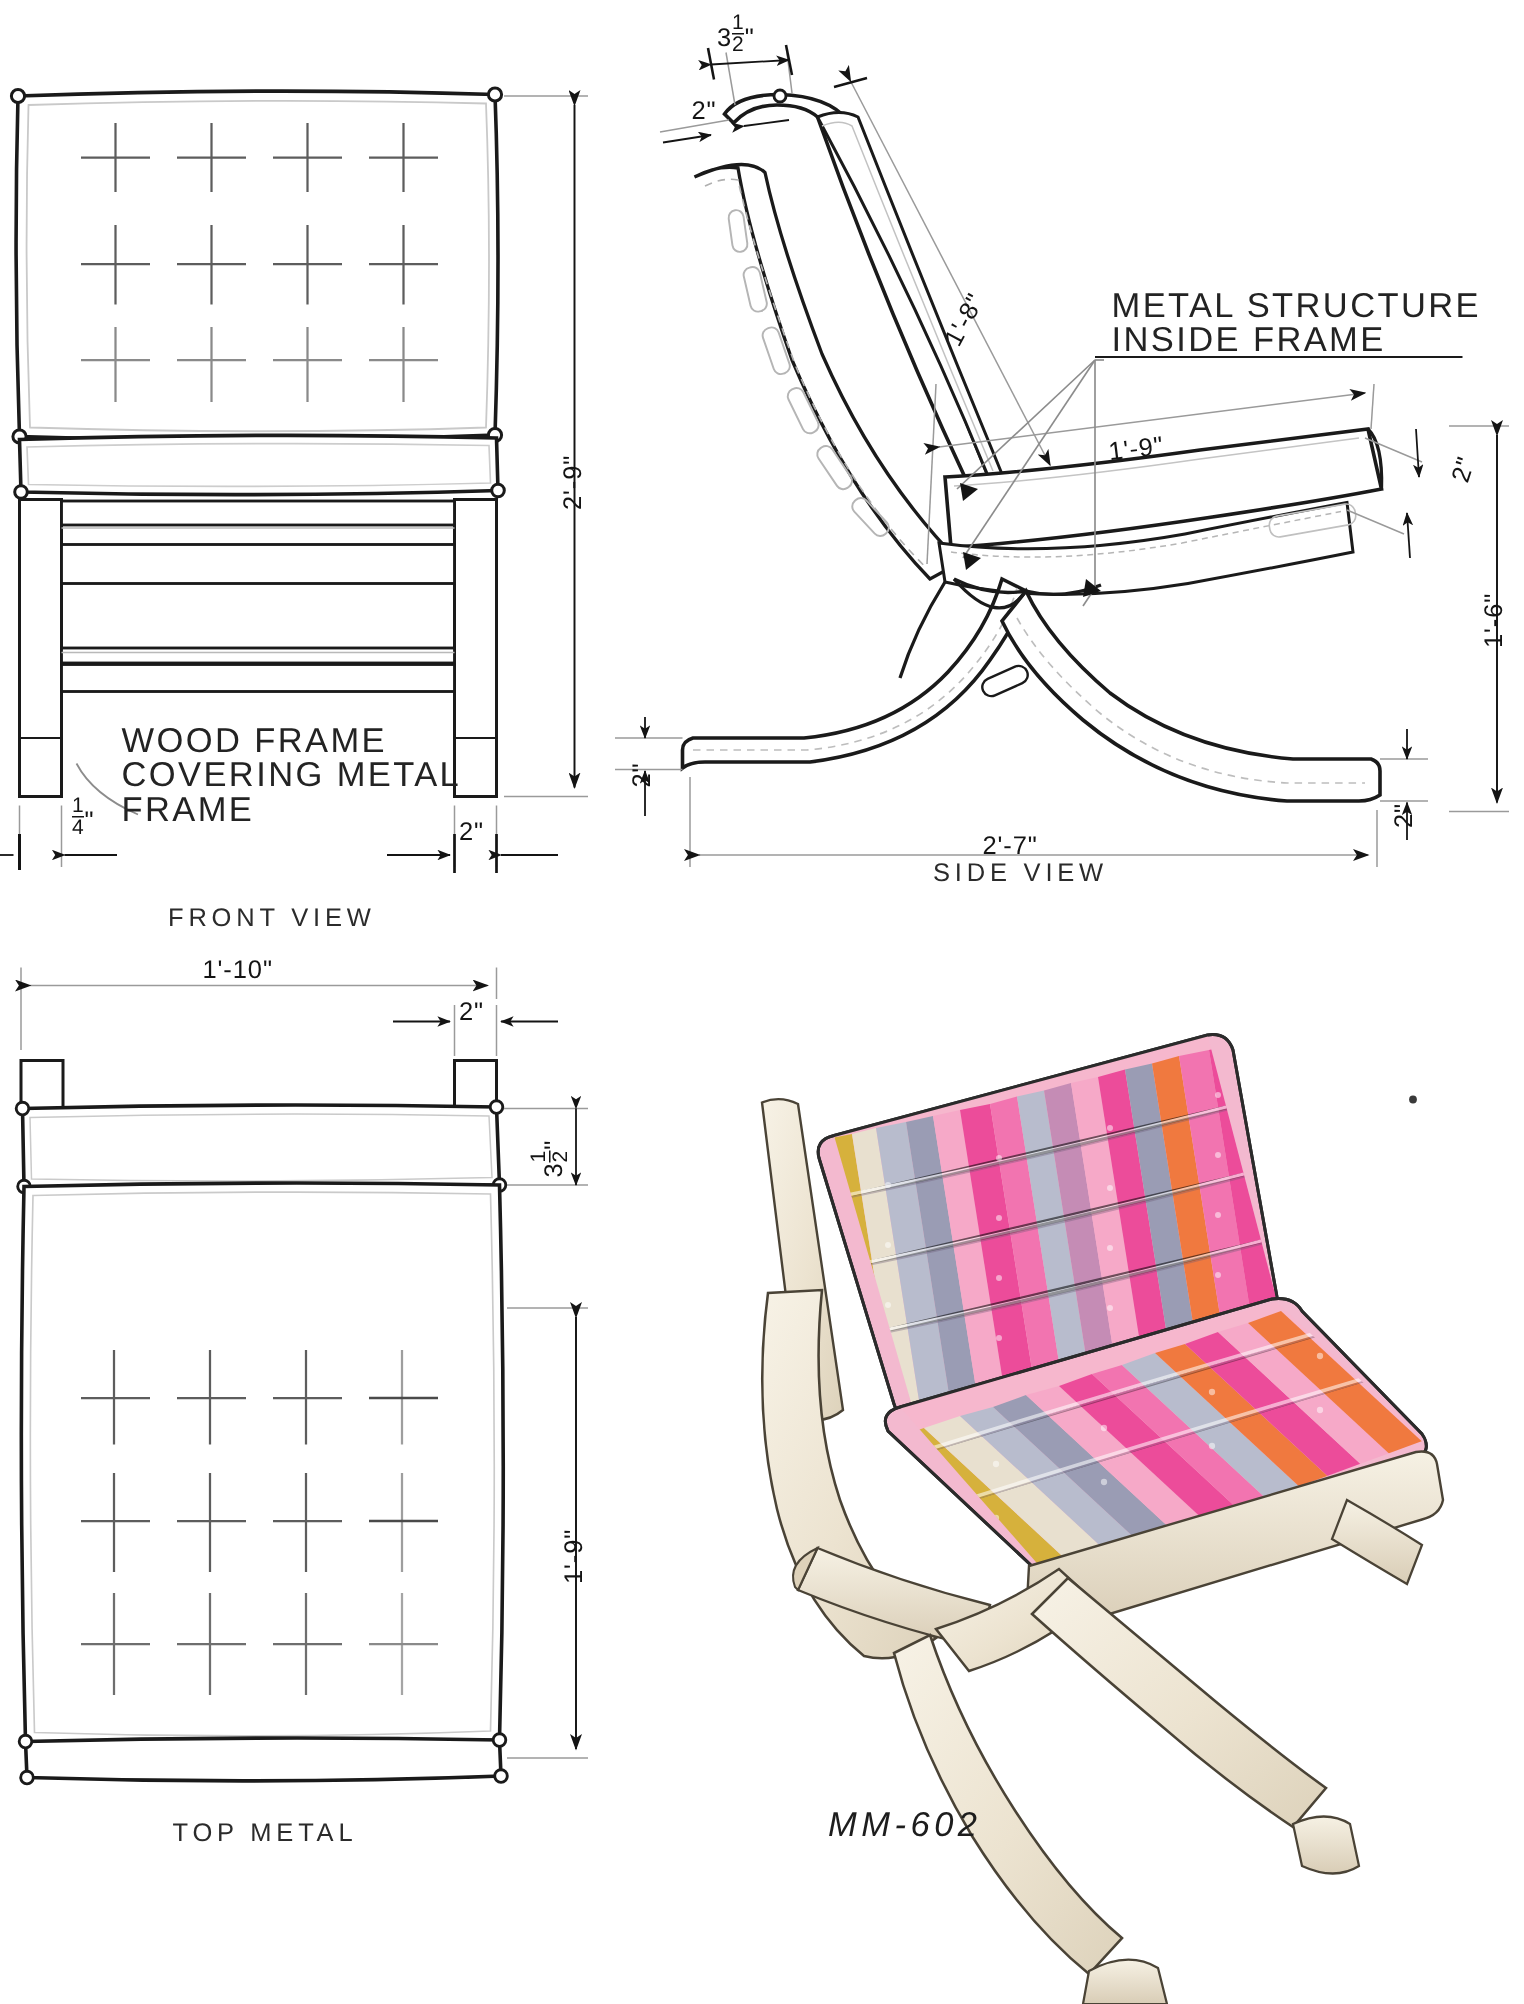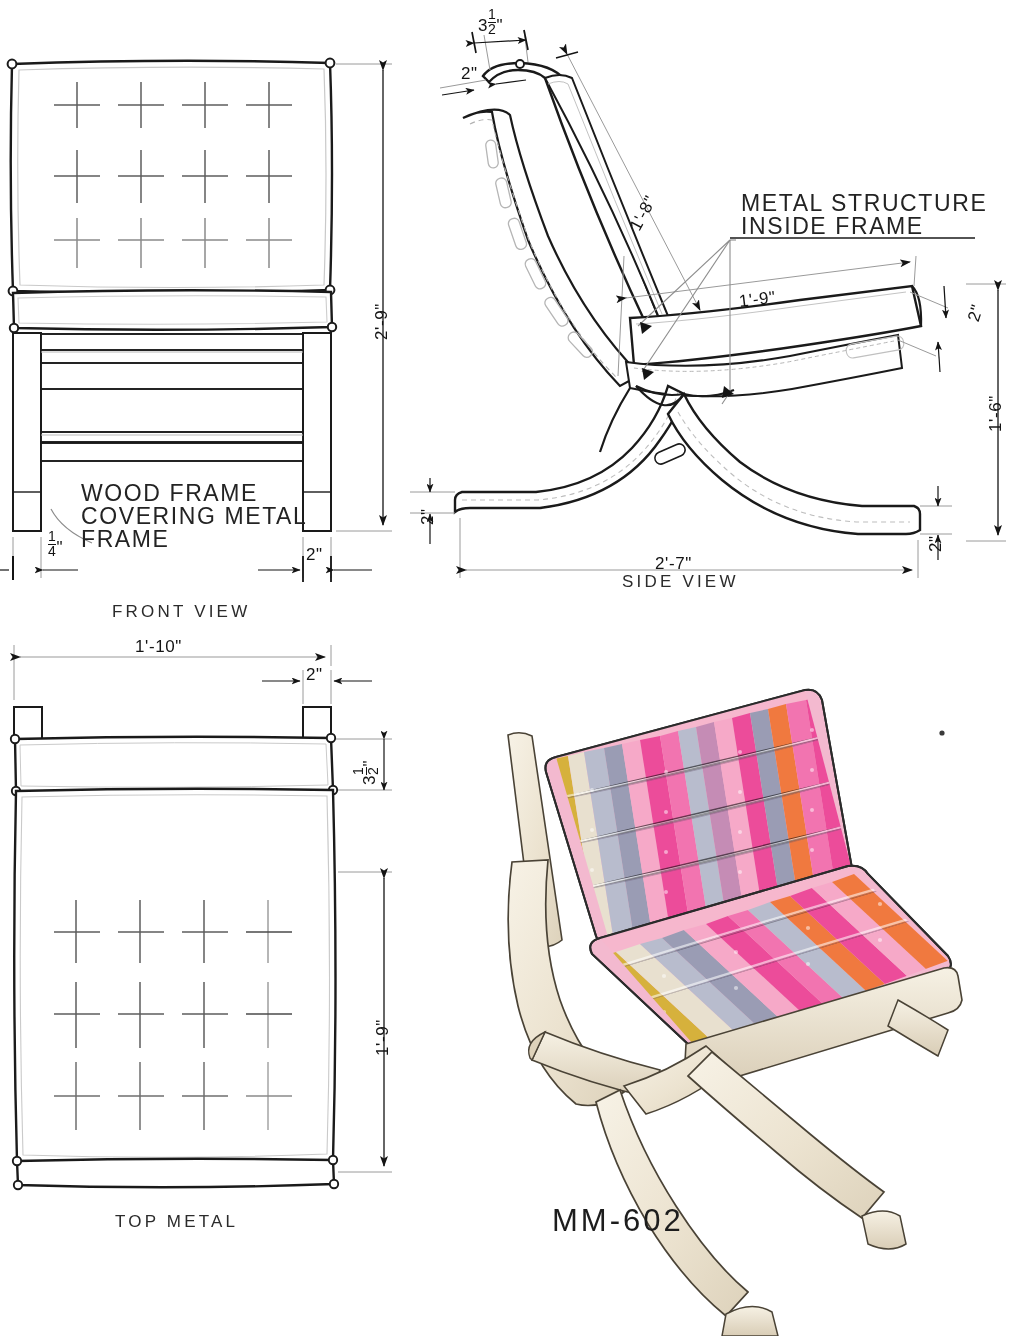--- a/index.html
+++ b/index.html
@@ -22,21 +22,21 @@
   .dim{
     position:absolute;font-size:17px;letter-spacing:0.6px;color:#141414;
     white-space:nowrap;
   }
   .dim.rot90{transform:rotate(-90deg);transform-origin:left top;}
   .dim.rotm{transform-origin:left top;}
   .frac{display:inline-block;vertical-align:-0.22em;text-align:center;
         font-size:14px;line-height:0.98;margin:0 0px;}
   .frac .n{display:block;}
   .frac .d{display:block;border-top:1.3px solid #141414;}
-  .tag{position:absolute;font-size:31px;letter-spacing:3px;color:#1d1d1d;white-space:nowrap;}
+  .tag{position:absolute;font-size:23px;letter-spacing:3px;color:#1d1d1d;white-space:nowrap;font-style:italic;}
 </style>
 </head>
 <body>
 
 <div class="sheet">
 
 <svg width="1016" height="1336" viewBox="0 0 1016 1336">
   <defs>
     <marker id="arw" markerWidth="11" markerHeight="8" refX="10" refY="4" orient="auto" markerUnits="userSpaceOnUse">
       <path d="M0,0 L11,4 L0,8 L2.6,4 Z" fill="#141414"></path>

